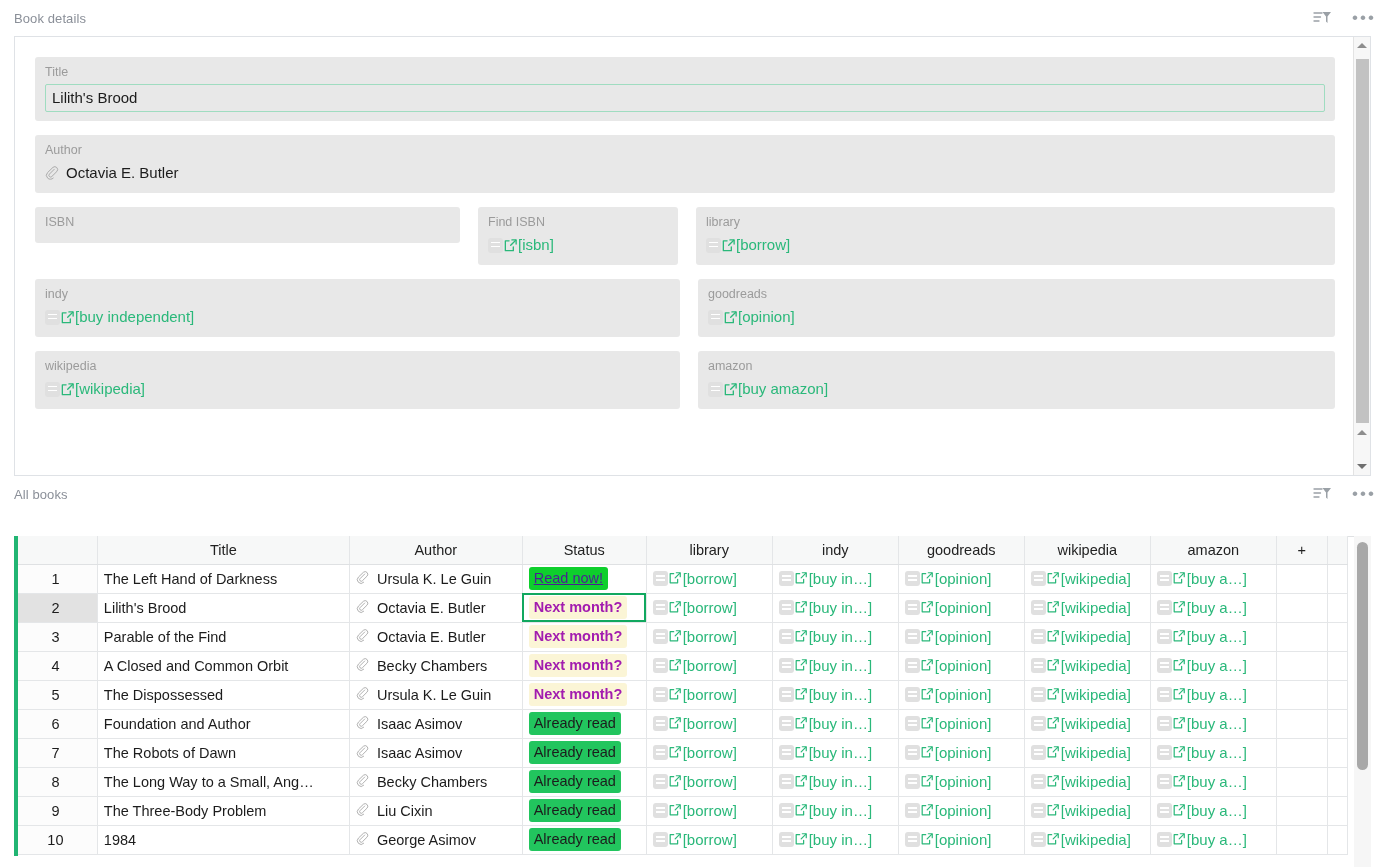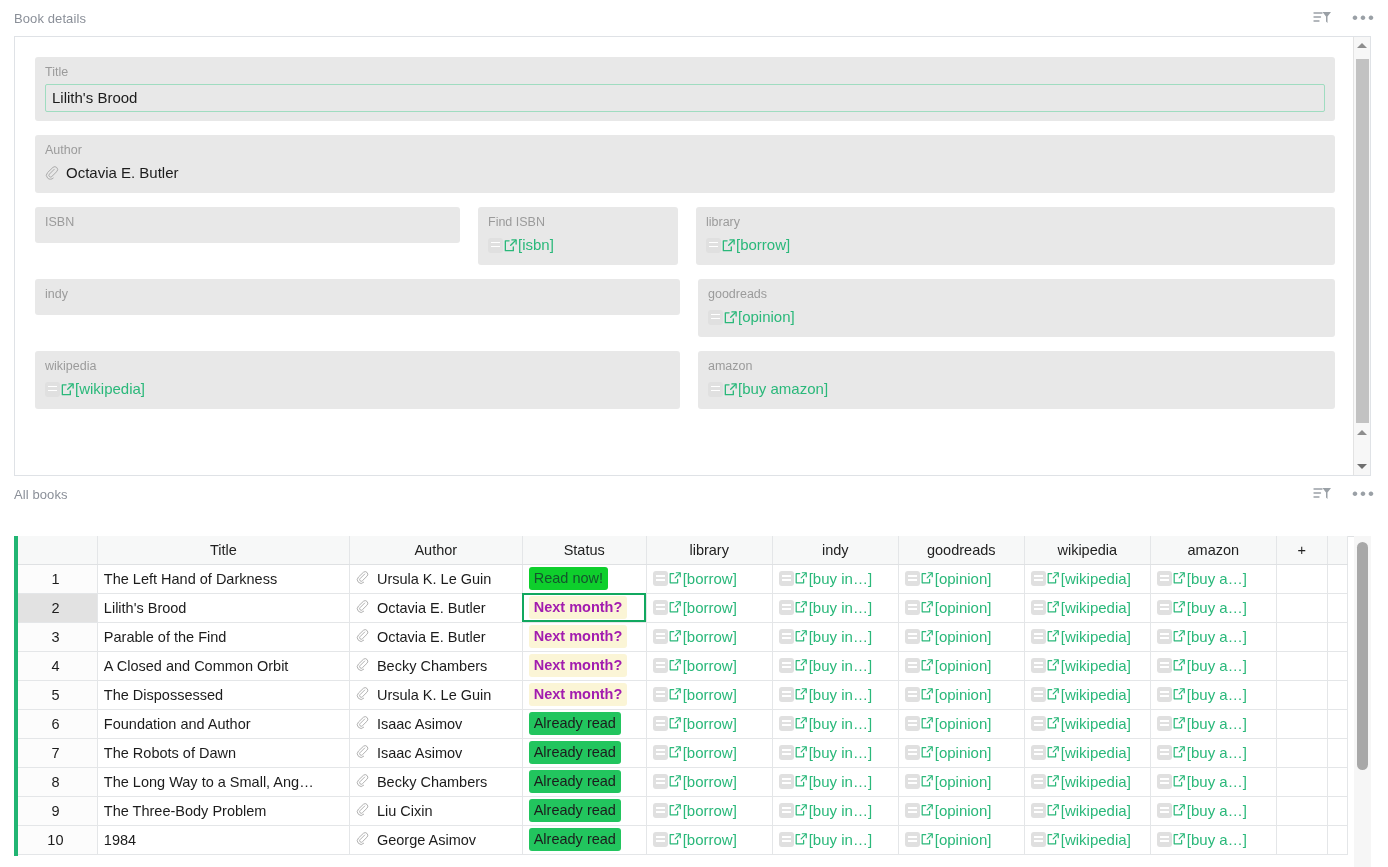--- a/index.html
+++ b/index.html
@@ -217,21 +217,21 @@
   td.link-cell { padding: 0 5px; }
   td.empty-cell { border-right: none; border-bottom: none; background: #fff; }
 
   .badge {
     display: inline-block;
     padding: 1px 5px 2px 5px;
     border-radius: 3px;
     font-size: 14.5px;
     line-height: 20px;
   }
-  .badge-now { background: #0ecf2c; color: #14532d; }
+  .badge-now { background: #0ecf2c; color: #4c1d95; text-decoration: underline; }
   .badge-next { background: #fbf5d6; color: #a21caf; font-weight: bold; }
   .badge-read { background: #22c55e; color: #1c1c1c; }
 
   td.stat-cell.sel-cell {
     outline: 2px solid #11a85f;
     outline-offset: -2px;
   }
 
   .grid-vscroll {
     position: absolute;
@@ -332,20 +332,33 @@
             </span>
           </div>
         </div>
       </div>
     </div>
 
     <div class="row2">
       <div class="col-half-l">
         <div class="field">
           <div class="field-label">indy</div>
+          <div class="field-value">
+            <span class="link-widget">
+              <span class="sq-btn"></span>
+              <span class="ext-icon">
+                <svg width="15" height="15" viewBox="0 0 16 16">
+                  <path d="M9.5 2 H14 V6.5" fill="none" stroke="#2ab87a" stroke-width="1.4" stroke-linecap="round" stroke-linejoin="round"></path>
+                  <line x1="13.6" y1="2.4" x2="8.2" y2="7.8" stroke="#2ab87a" stroke-width="1.4" stroke-linecap="round"></line>
+                  <path d="M11 9.5 V13.5 H2.5 V3 H6.5" fill="none" stroke="#2ab87a" stroke-width="1.4" stroke-linecap="round" stroke-linejoin="round"></path>
+                </svg>
+              </span>
+              <span class="link-text">[buy independent]</span>
+            </span>
+          </div>
         </div>
       </div>
       <div class="col-half-r">
         <div class="field">
           <div class="field-label">goodreads</div>
           <div class="field-value">
             <span class="link-widget">
               <span class="sq-btn"></span>
               <span class="ext-icon">
                 <svg width="15" height="15" viewBox="0 0 16 16">

